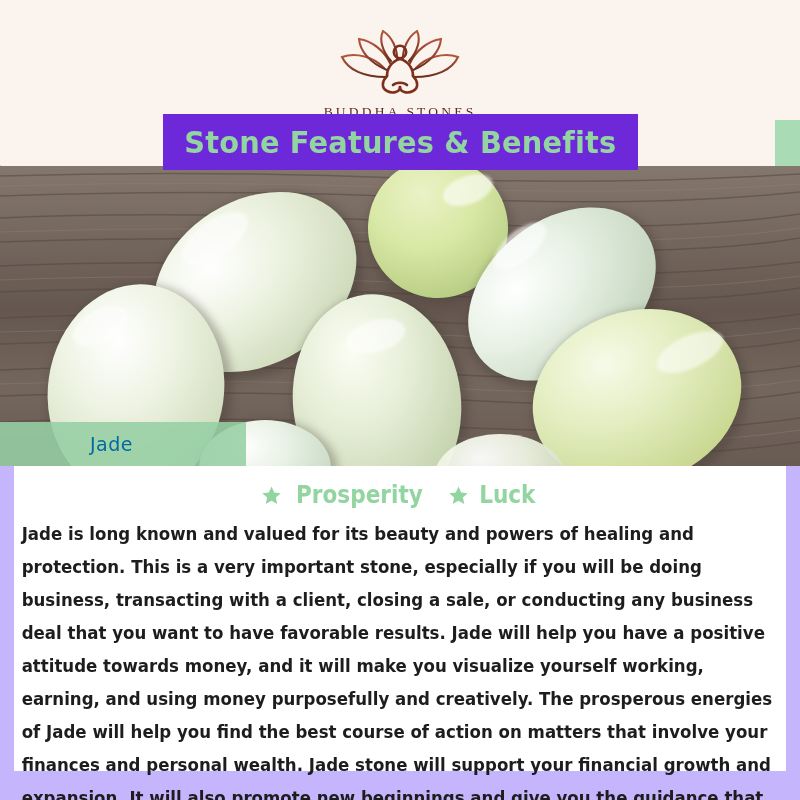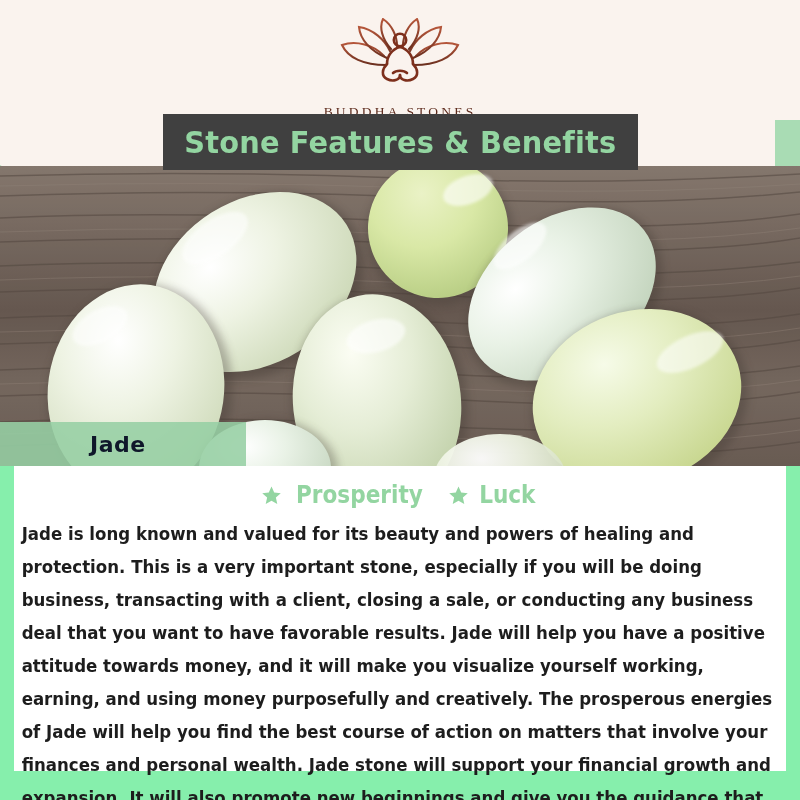--- a/index.html
+++ b/index.html
@@ -30,21 +30,21 @@
   #bar-bottom {
     left:0; top:768px; width:620px; height:32px;
     clip-path: polygon(0 0, 100% 0, calc(100% - 38px) 100%, 0 100%);
   }
 
   
   #header {
     position:absolute; left:0; top:0; width:800px; height:120px;
     background:#faf3ee;
     display:flex; flex-direction:column;
-    align-items:center; justify-content:space-between;
+    align-items:center; justify-content:flex-end;
     padding-top:18px;
   }
   #logo-mark { width:132px; height:70px; display:block; }
   #brand-name {
     margin-top:4px;
     font-family:"Liberation Serif", serif;
     font-size:13.5px; letter-spacing:3.2px;
     color:#5c2a1c; font-weight:400;
   }
 
@@ -52,21 +52,21 @@
   #hero {
     position:absolute; left:0; top:166px; width:800px; height:300px;
     overflow:hidden;
     background:#6b5d54;
   }
   #hero-photo { position:absolute; inset:0; }
 
   
   #title-banner {
     position:absolute; left:163px; top:114px; width:475px; height:56px;
-    background:#404040;
+    background:#6d28d9;
     display:flex; align-items:center; justify-content:center;
     z-index:6;
   }
   #title-text {
     font-family:"DejaVu Sans", sans-serif;
     font-weight:700;
     font-size:31px;
     color:#93d5a1;
     letter-spacing:0.2px;
     transform:scaleX(0.93);
@@ -75,29 +75,29 @@
 
   
   #stone-band {
     position:absolute; left:0; top:422px; width:246px; height:44px;
     background:rgba(150,207,164,0.88);
     display:flex; align-items:center;
     padding-left:90px;
     z-index:5;
   }
   #stone-name {
-    color:#0f172a; font-weight:700; font-size:22px;
+    color:#0369a1; font-weight:400; font-size:19px;
     font-family:"DejaVu Sans", sans-serif;
     letter-spacing:0.5px;
   }
 
   
   #content {
     position:absolute; left:0; top:466px; width:800px; height:334px;
-    background:#86efac;
+    background:#c4b5fd;
   }
   #content-inner {
     position:absolute; left:14px; top:0; width:772px; height:305px;
     background:#ffffff;
     padding:0;
   }
 
   #benefits {
     display:flex; align-items:center; justify-content:center;
     gap:18px; height:38px; margin-top:10px;

